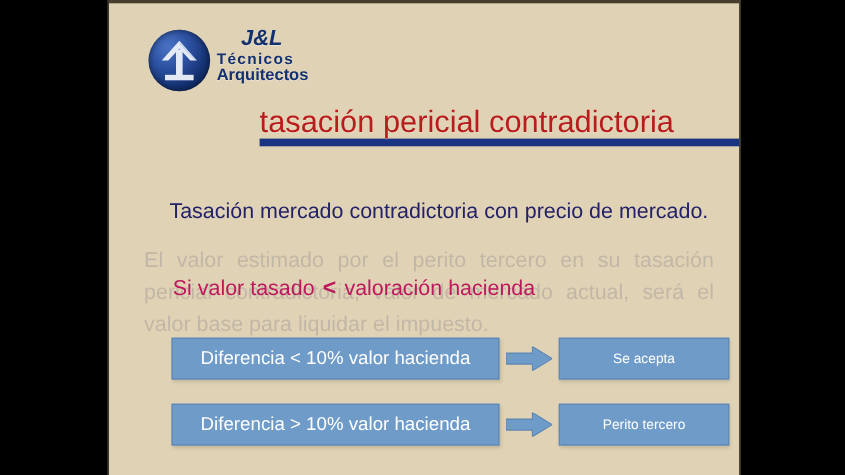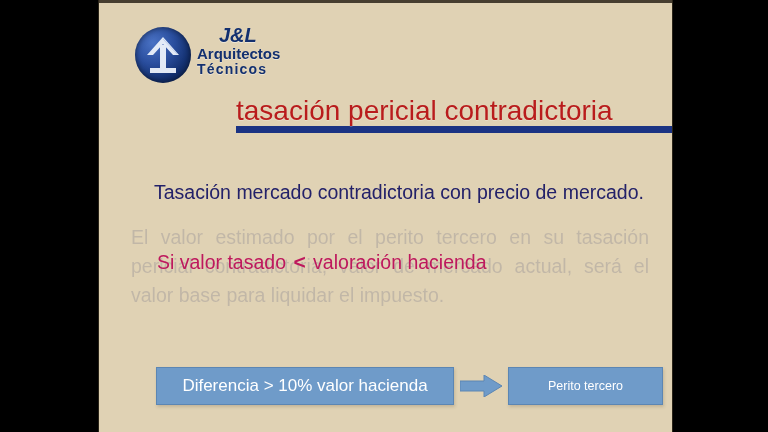--- a/index.html
+++ b/index.html
@@ -223,40 +223,49 @@
             <rect x="25" y="18" width="6" height="26"></rect>
             <rect x="15" y="41" width="26" height="5"></rect>
           </g>
           <g fill="none" stroke="#9db8e6" stroke-width="1" opacity="0.5">
             <polyline points="28,12 42,27"></polyline>
           </g>
         </svg>
       </div>
       <div id="logo-wordmark">
         <div id="logo-jl">J&amp;L</div>
+        <div id="logo-line3">Técnicos</div>
         <div id="logo-line2">Arquitectos</div>
-        <div id="logo-line3">Técnicos</div>
       </div>
     </div>
 
     <div id="title-wrap">
       <div id="page-title">tasación pericial contradictoria</div>
       <div id="title-rule"></div>
     </div>
 
     <div id="ghost-text">El valor estimado por el perito tercero en su tasación pericial contradictoria, valor de mercado actual, será el valor base para liquidar el impuesto.</div>
 
     <div id="body-line-1">Tasación mercado contradictoria con precio de mercado.</div>
 
     <div id="body-line-2">
       <span>Si valor tasado</span>
       <span class="lt-glyph">&lt;</span>
       <span>valoración hacienda</span>
     </div>
 
+    <div class="flow-row" id="flow-row-1">
+      <div class="cond-box">Diferencia &lt; 10% valor hacienda</div>
+      <div class="flow-arrow">
+        <svg width="42" height="22" viewBox="0 0 42 22" aria-hidden="true">
+          <polygon points="0,6 24,6 24,0 42,11 24,22 24,16 0,16" fill="#6f9bc9" stroke="#5c86b3" stroke-width="1"></polygon>
+        </svg>
+      </div>
+      <div class="result-box">Se acepta</div>
+    </div>
 
     <div class="flow-row" id="flow-row-2">
       <div class="cond-box">Diferencia &gt; 10% valor hacienda</div>
       <div class="flow-arrow">
         <svg width="42" height="22" viewBox="0 0 42 22" aria-hidden="true">
           <polygon points="0,6 24,6 24,0 42,11 24,22 24,16 0,16" fill="#6f9bc9" stroke="#5c86b3" stroke-width="1"></polygon>
         </svg>
       </div>
       <div class="result-box">Perito tercero</div>
     </div>

